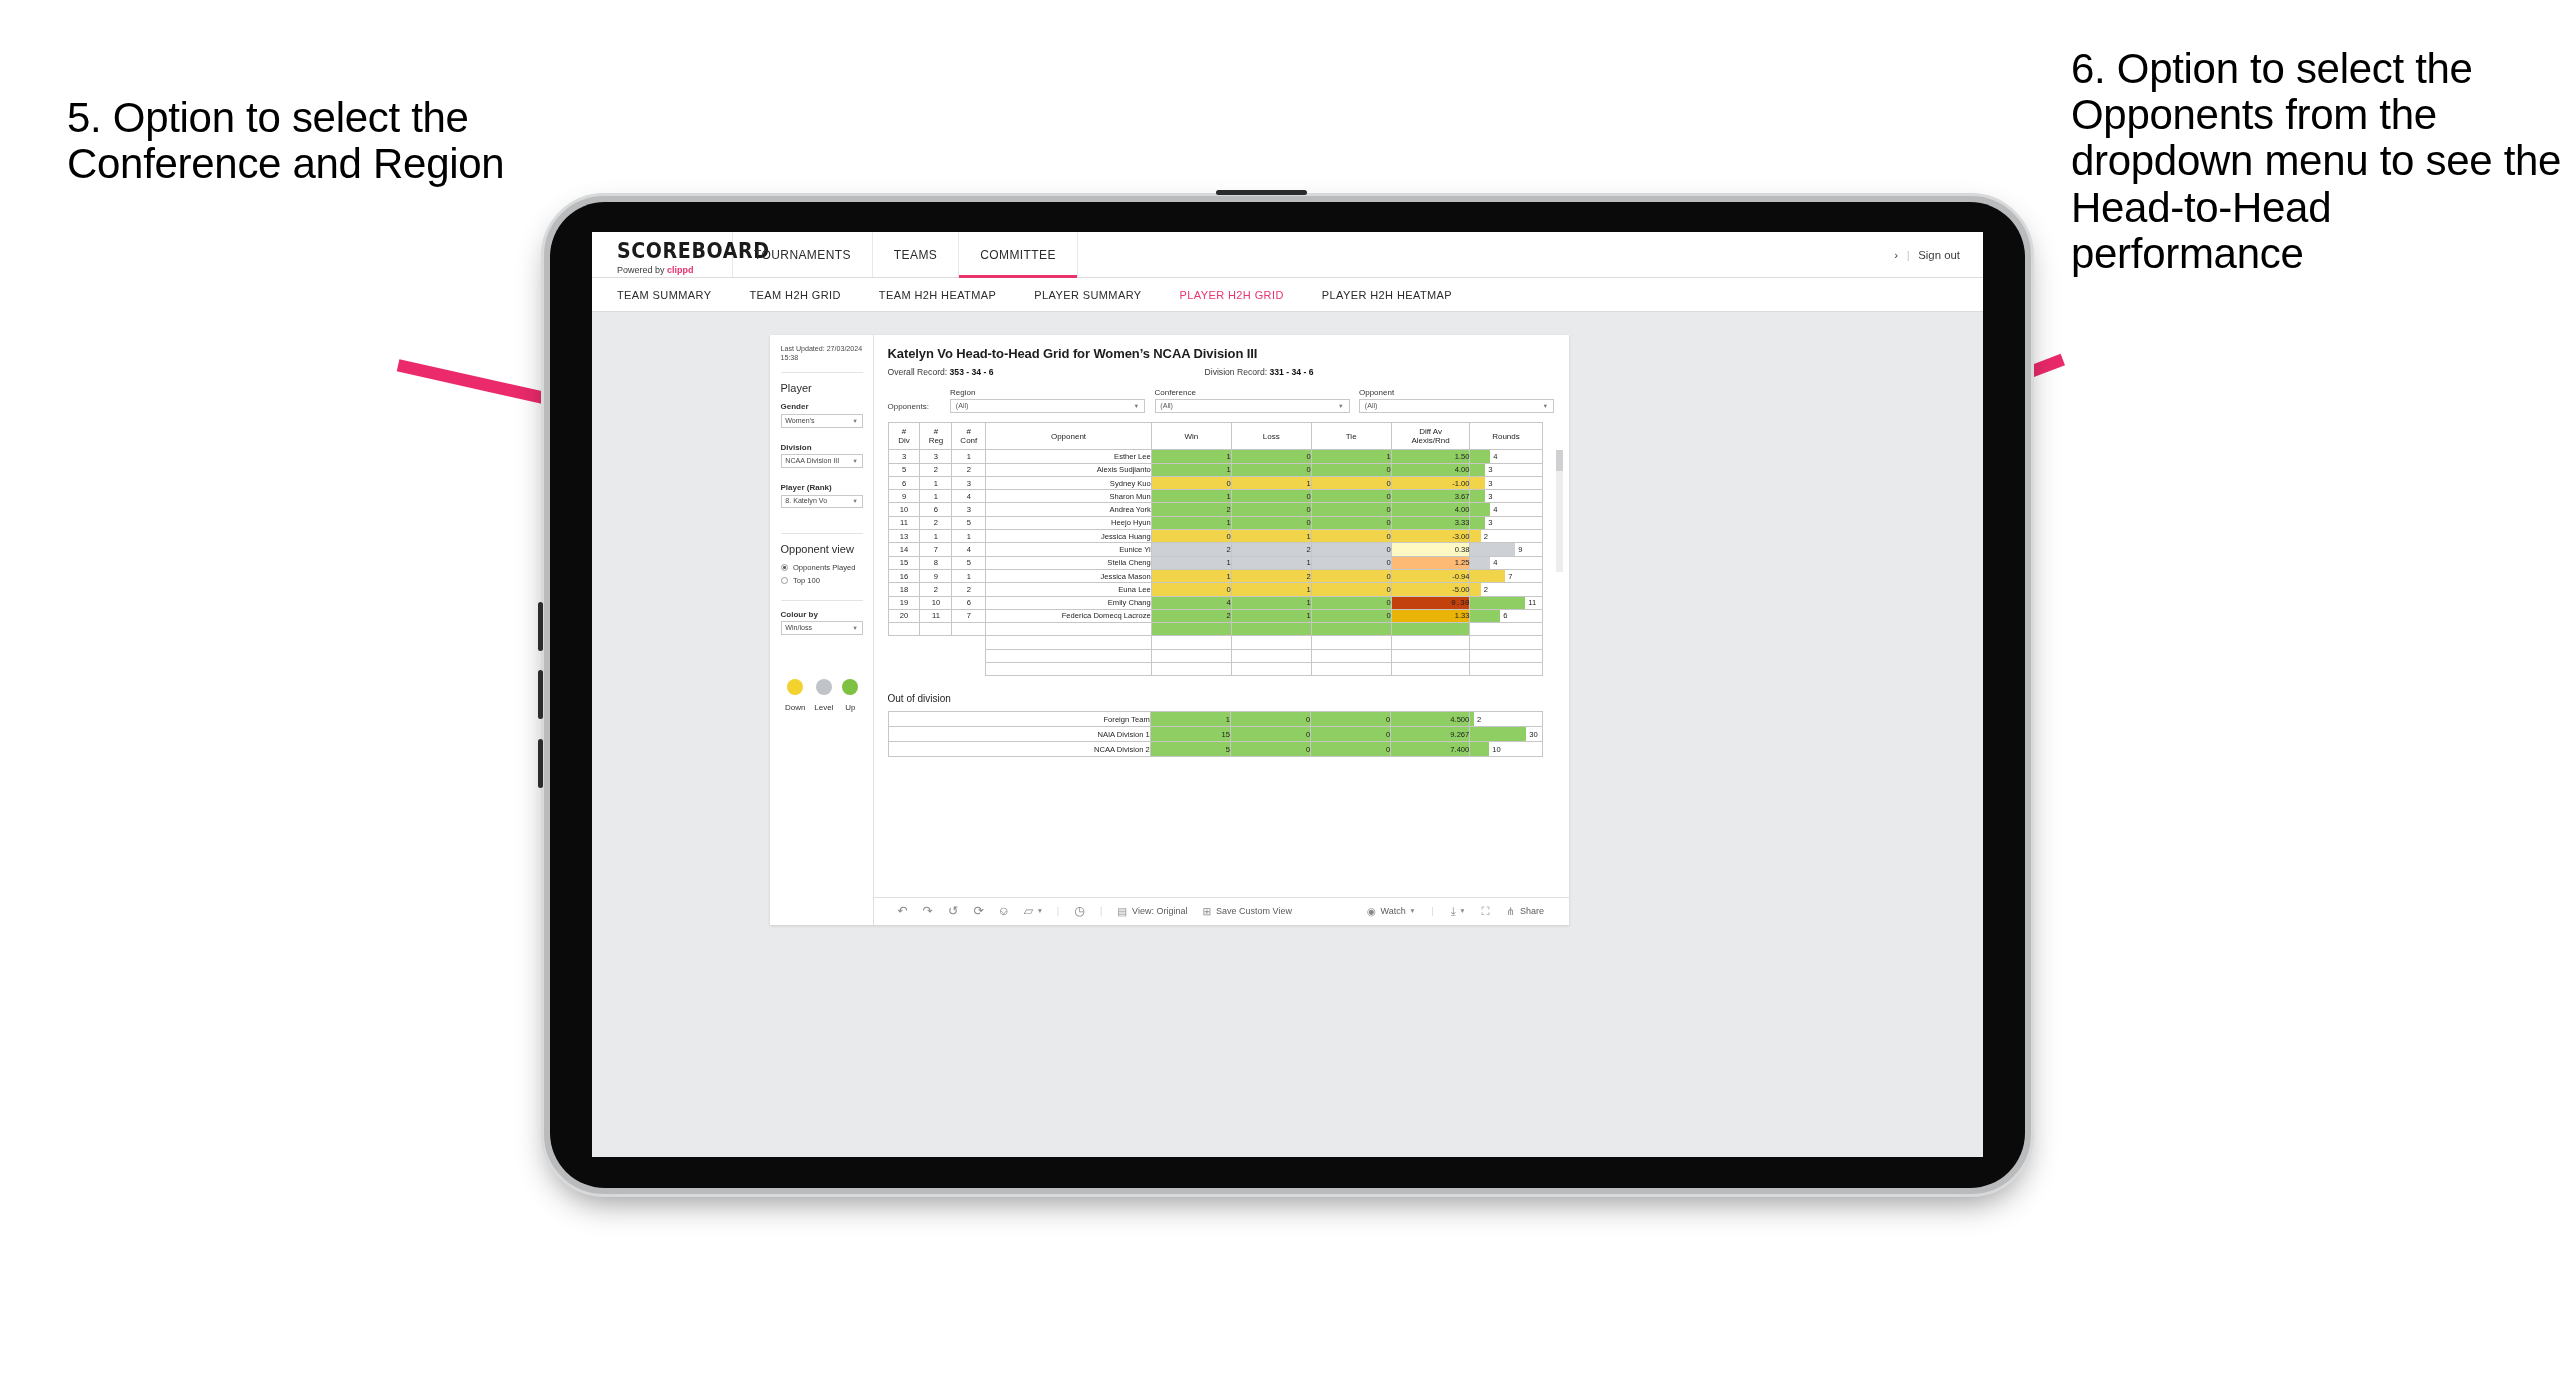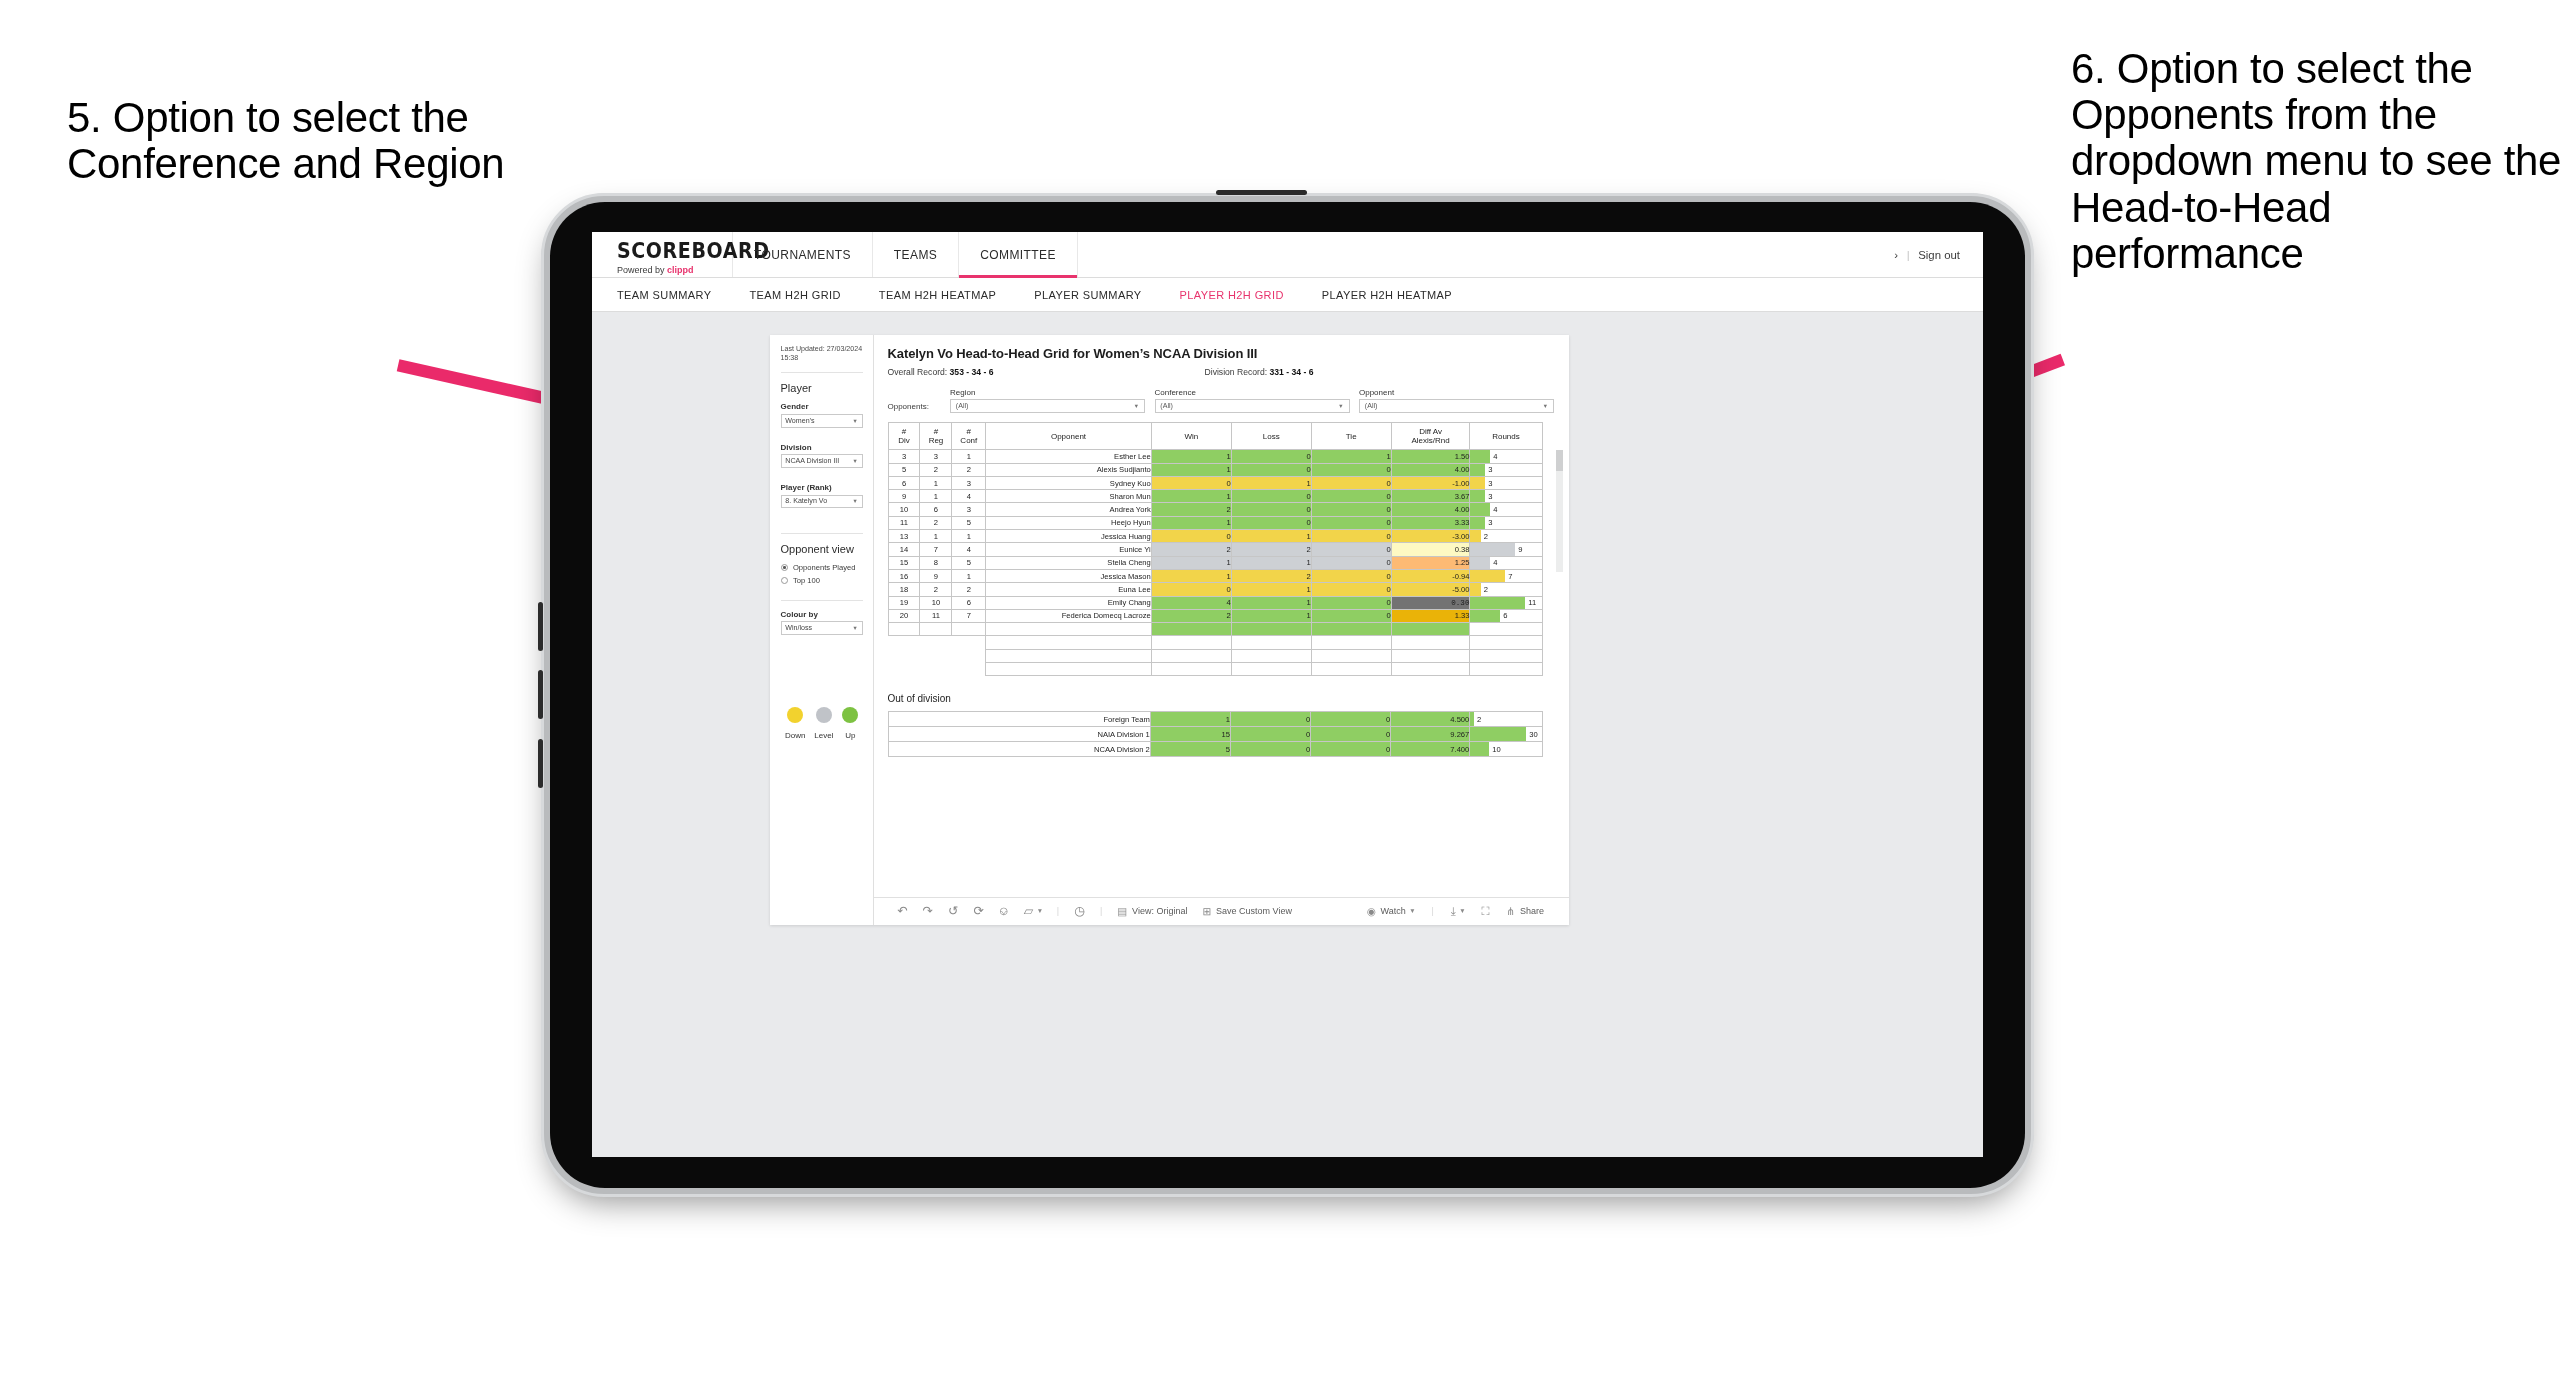--- a/index.html
+++ b/index.html
@@ -100,21 +100,21 @@
   .f-sel {
     height:13.3px; border:1px solid #c9c9c9; background:#fff; font-size:7.1px; color:#444;
     display:flex; align-items:center; padding:0 3.8px; position:relative; cursor:pointer;
   }
   .f-sel .car { position:absolute; right:3.8px; font-size:5.7px; color:#777; }
   .f-gap { height:15px; }
   .radio-row { display:flex; align-items:center; gap:4.8px; margin-bottom:3.8px; font-size:7.6px; color:#3a3a3a; }
   .rad { width:7.6px; height:7.6px; border-radius:50%; border:1px solid #9a9a9a; background:#fff; position:relative; flex:none; }
   .rad.on::after { content:""; position:absolute; inset:1.5px; border-radius:50%; background:#5a5a5a; }
   #legend { margin-top:44px; display:flex; justify-content:space-around; align-items:flex-start; }
-  .lg { text-align:center;margin-top:28px; }
+  .lg { text-align:center; }
   .lg .dot { width:16px; height:16px; border-radius:50%; margin:0 auto 8.6px auto; }
   .lg .lbl { font-size:8px; color:#333; }
 
   
   #main { flex:1; padding:11.4px 15px 0 13.3px; position:relative; }
   #title { font-size:13px; font-weight:700; color:#1d1d1d; letter-spacing:-0.1px; }
   #records { display:flex; margin-top:5.7px; font-size:8.6px; color:#3a3a3a; }
   #records b { color:#111; }
   #rec-div { margin-left:211px; }
 
@@ -509,21 +509,21 @@
                     </td>
                   </tr>
                   <tr>
                     <td class="idx" style="background: rgb(255, 255, 255);">19</td>
                     <td class="idx" style="background: rgb(255, 255, 255);">10</td>
                     <td class="idx" style="background: rgb(255, 255, 255);">6</td>
                     <td class="name" style="background: rgb(255, 255, 255);">Emily Chang</td>
                     <td class="val" style="background: rgb(143, 206, 99);">4</td>
                     <td class="val" style="background: rgb(143, 206, 99);">1</td>
                     <td class="val" style="background: rgb(143, 206, 99);">0</td>
-                    <td class="val" style="background: #737373; font-family: Liberation Mono, monospace;">0.30</td>
+                    <td class="val" style="background: #c2410c; font-family: Liberation Mono, monospace;">0.30</td>
                     <td class="rounds">
                       <div class="bar" style="width:55px;background:#8fce63"></div>
                       <div class="rv" style="left:55px">11</div>
                     </td>
                   </tr>
                   <tr>
                     <td class="idx" style="background: rgb(255, 255, 255);">20</td>
                     <td class="idx" style="background: rgb(255, 255, 255);">11</td>
                     <td class="idx" style="background: rgb(255, 255, 255);">7</td>
                     <td class="name" style="background: rgb(255, 255, 255);">Federica Domecq Lacroze</td>

